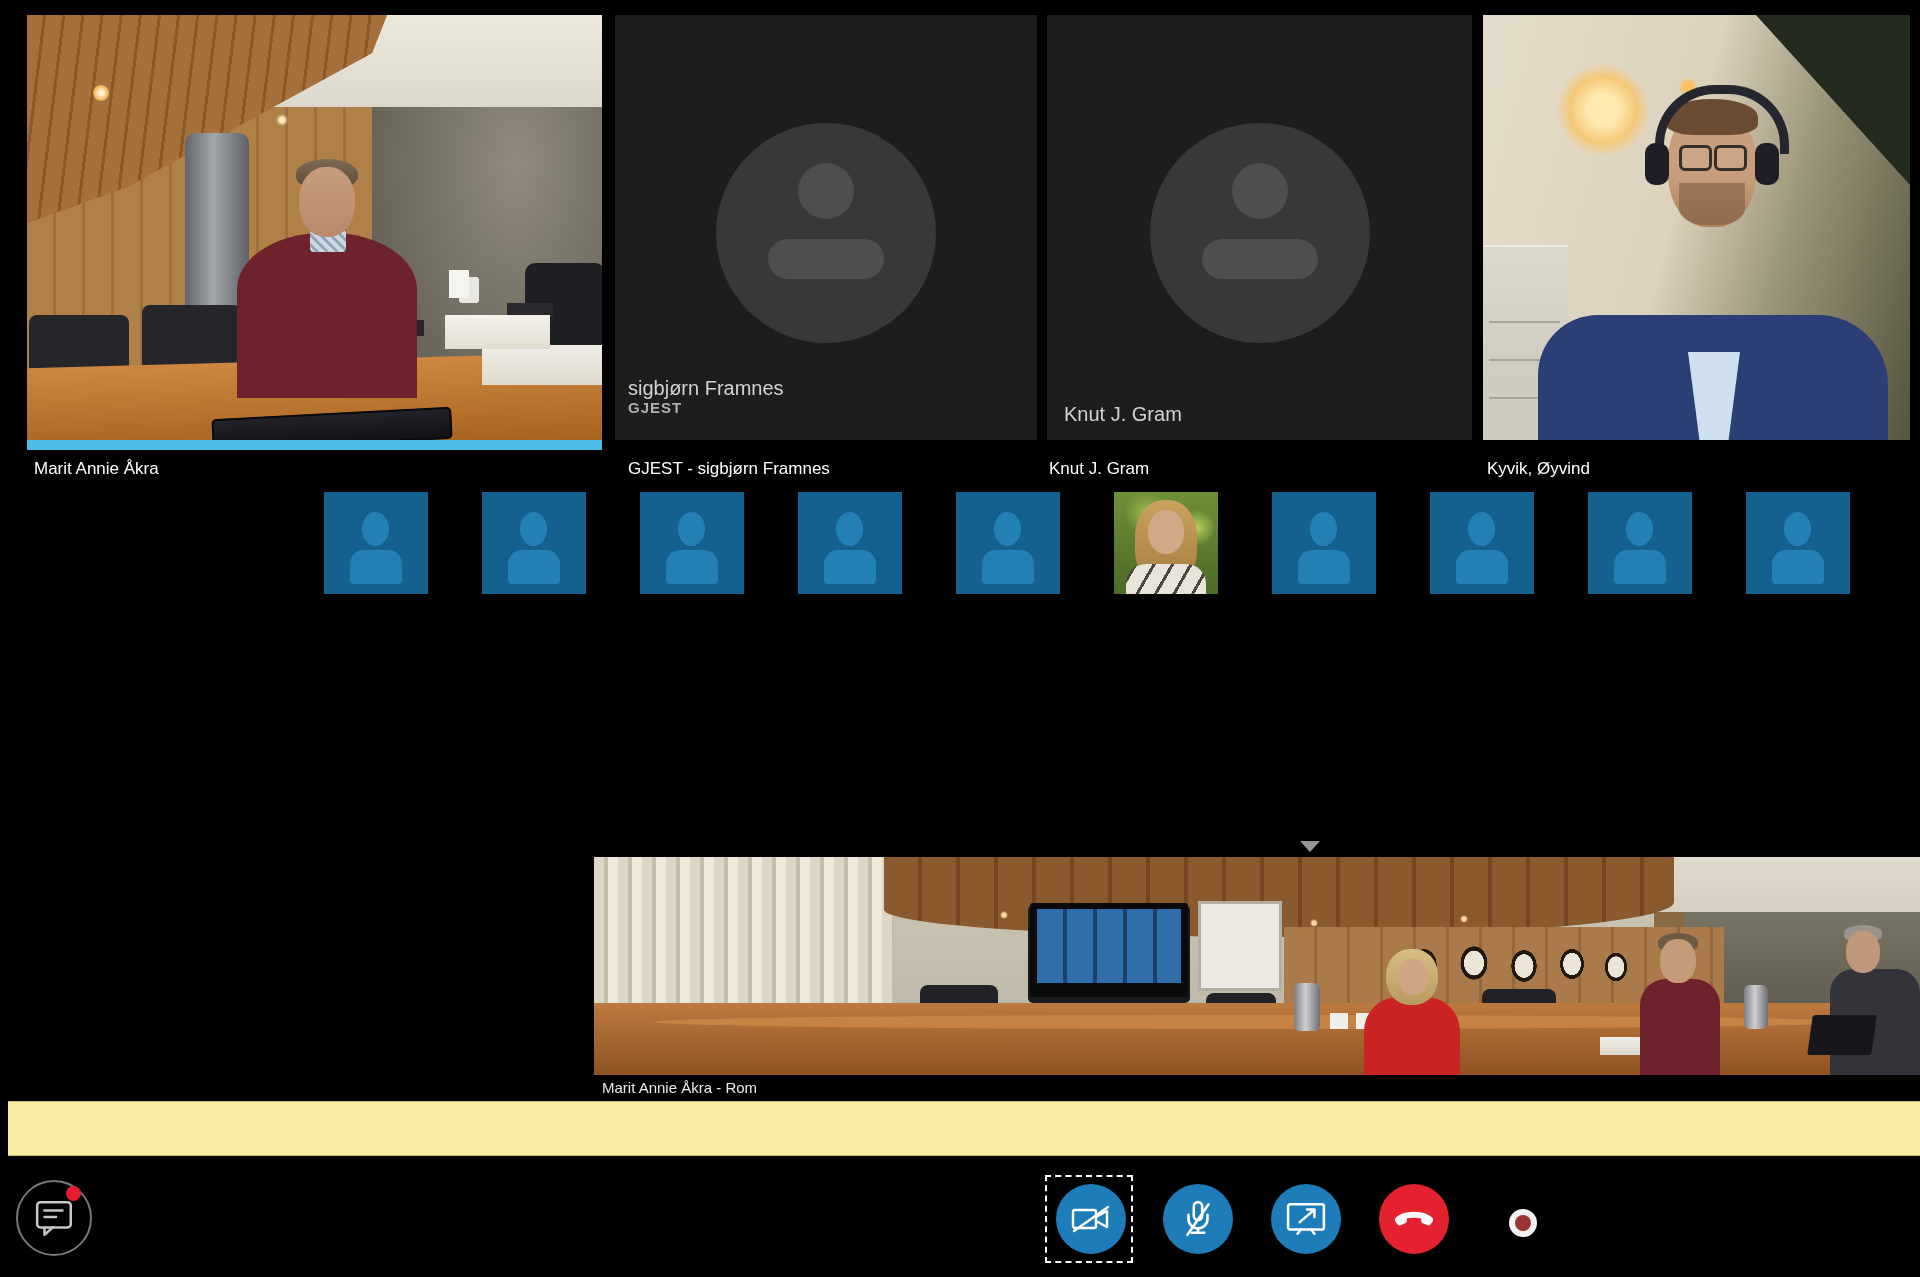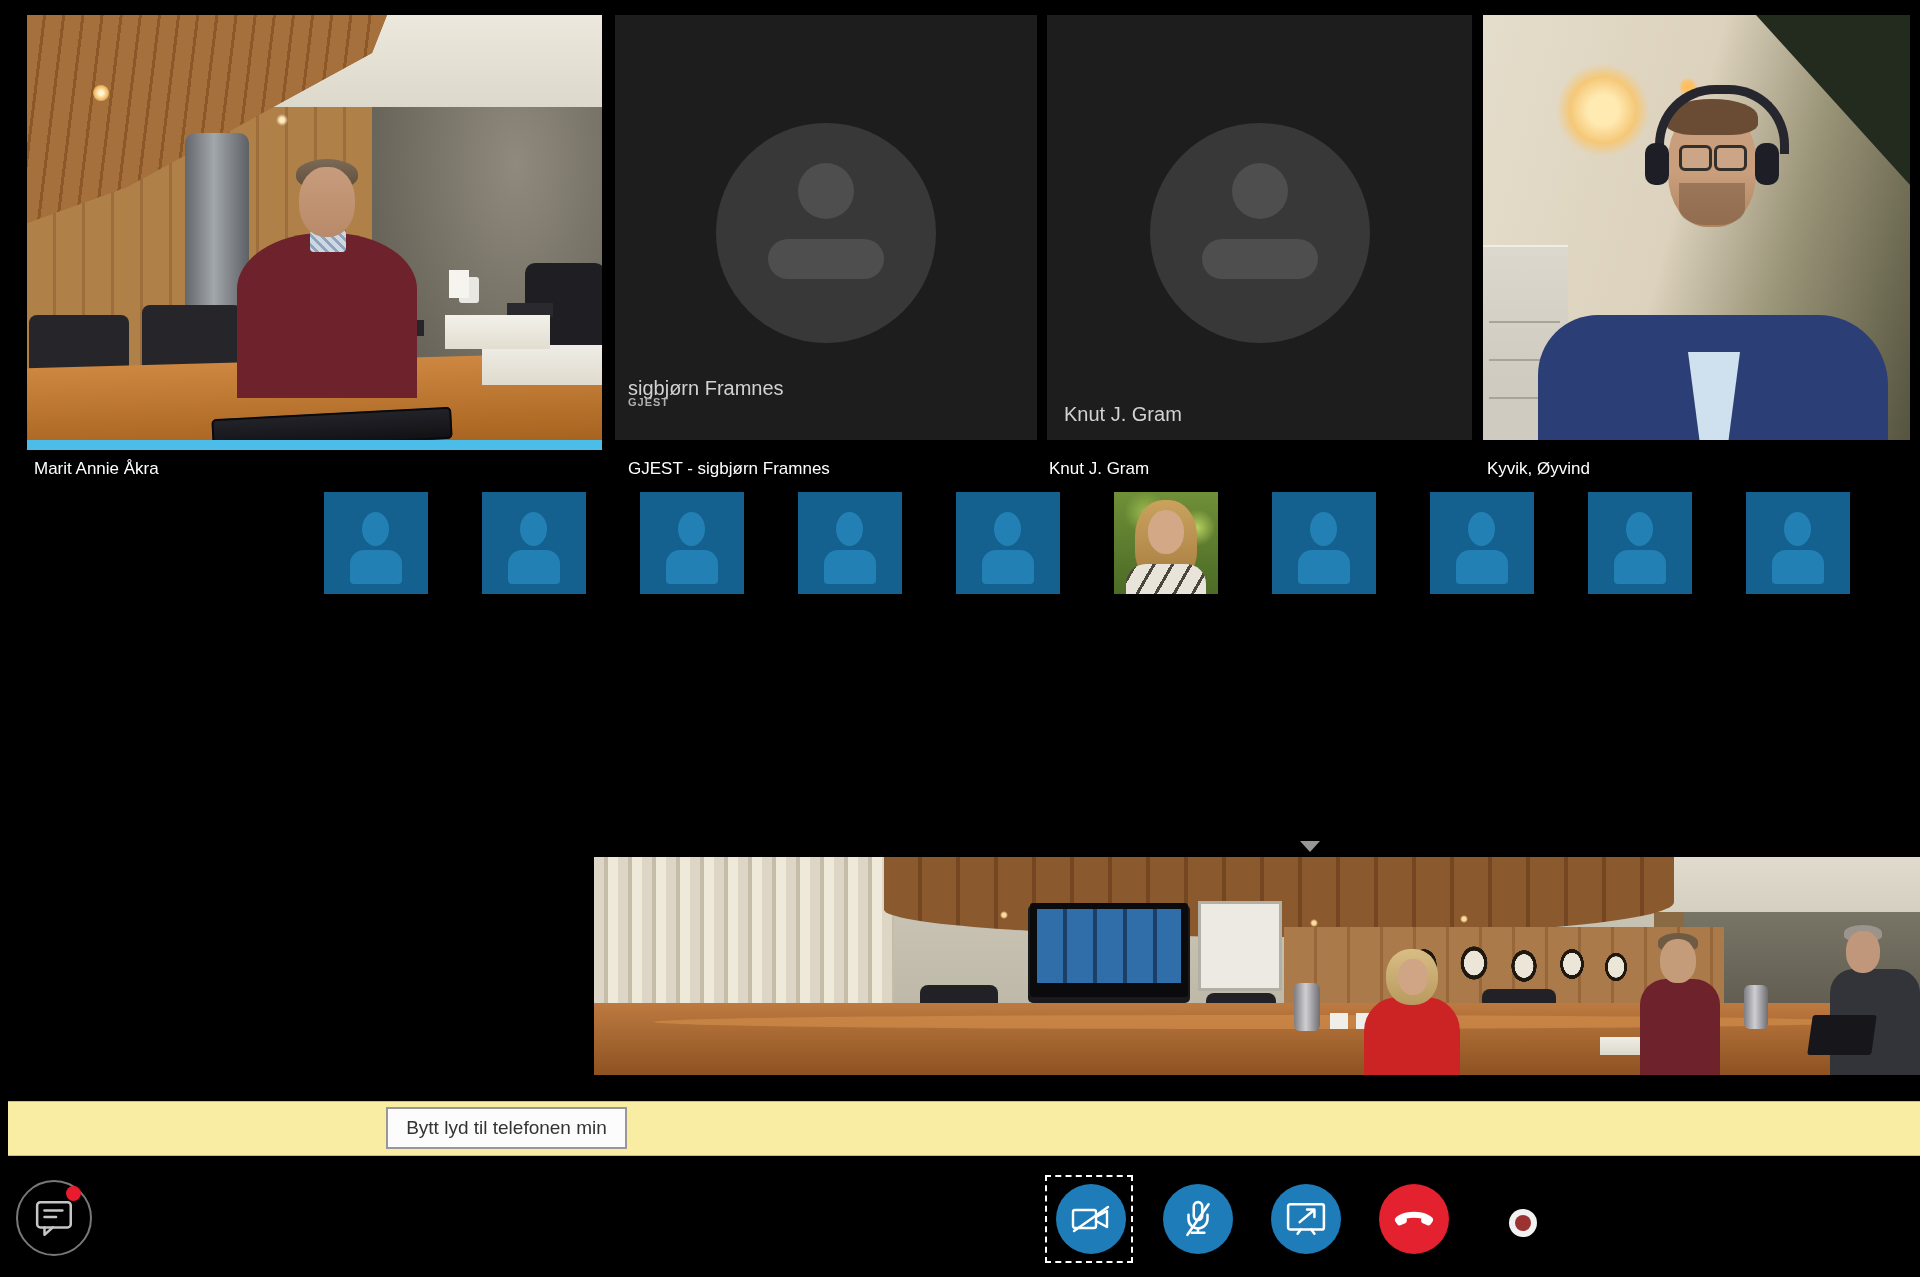--- a/index.html
+++ b/index.html
@@ -17,21 +17,21 @@
   #lbl1{left:34px;} #lbl2{left:628px;} #lbl3{left:1049px;} #lbl4{left:1487px;text-align:right;}
 
   
   .av-circle{position:absolute;left:50%;top:108px;width:220px;height:220px;margin-left:-110px;
              border-radius:50%;background:#383838;}
   .av-head{position:absolute;left:50%;top:40px;width:56px;height:56px;margin-left:-28px;
            border-radius:50%;background:#4e4e4e;}
   .av-body{position:absolute;left:50%;top:116px;width:116px;height:40px;margin-left:-58px;
            border-radius:20px;background:#4e4e4e;}
   .av-name{position:absolute;left:13px;bottom:40px;color:#d2d2d2;font-size:20px;}
-  .av-badge{position:absolute;left:13px;bottom:32px;color:#b0b0b0;font-size:11px;letter-spacing:1px;font-weight:bold;}
+  .av-badge{position:absolute;left:13px;bottom:24px;color:#b0b0b0;font-size:15px;letter-spacing:1px;font-weight:bold;}
   #tile3 .av-name{left:17px;bottom:14px;}
 
   
   .scene{position:absolute;inset:0;overflow:hidden;}
   .t1-base{position:absolute;inset:0;background:
       radial-gradient(circle 8px at 255px 105px,#ffe9c0 30%,rgba(255,233,192,0) 75%),
       linear-gradient(#141414,#141414) 170px 6px/58px 50px no-repeat,
       linear-gradient(#101010,#101010) 258px 2px/55px 47px no-repeat,
       linear-gradient(#ece8dd,#dcd8cb) 120px 0/455px 92px no-repeat,
       repeating-linear-gradient(90deg,#b08049 0 26px,#9d6e3b 26px 29px) 0 92px/345px 280px no-repeat,
@@ -353,24 +353,24 @@
     <div class="p-woman-hair"></div>
     <div class="p-woman-face"></div>
     <div class="p-man2-body"></div>
     <div class="p-man2-hair"></div>
     <div class="p-man2-head"></div>
     <div class="p-man3-body"></div>
     <div class="p-man3-hair"></div>
     <div class="p-man3-head"></div>
     <div class="p-laptop"></div>
   </div>
+  <div id="pano-label">Marit Annie Åkra - Rom</div>
 </div>
 
 <div id="banner">
-  <div id="banner-btn">Bytt lyd til telefonen min</div>
 </div>
 
 <div id="chat-btn">
   <svg width="42" height="40" viewBox="0 0 40 38">
     <g stroke="#c6c6c6" stroke-width="2.4" fill="none" stroke-linecap="round" stroke-linejoin="round">
       <rect x="3" y="3" width="32" height="24" rx="3"></rect>
       <line x1="10" y1="11" x2="27" y2="11"></line>
       <line x1="10" y1="17" x2="21" y2="17"></line>
       <path d="M10 27 v7 l8 -7"></path>
     </g>

